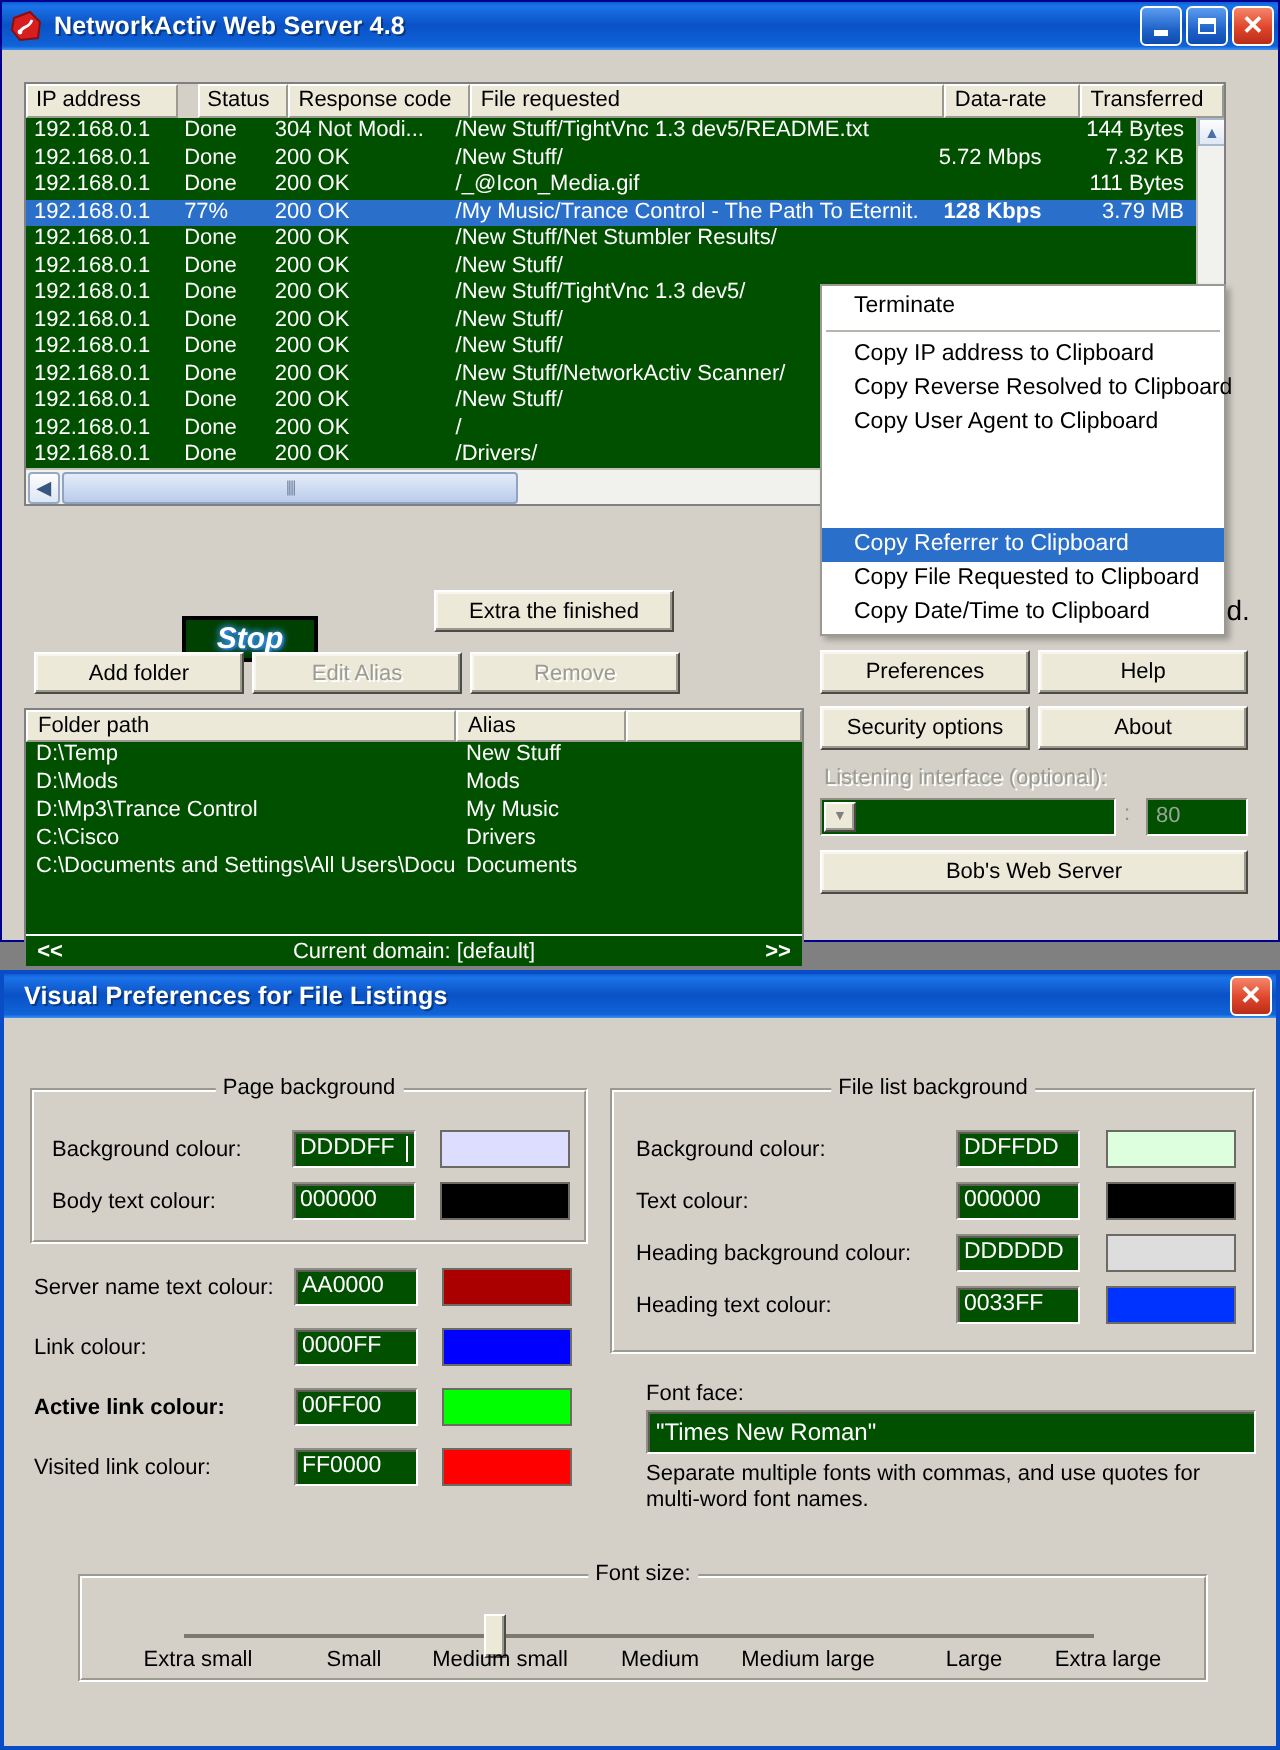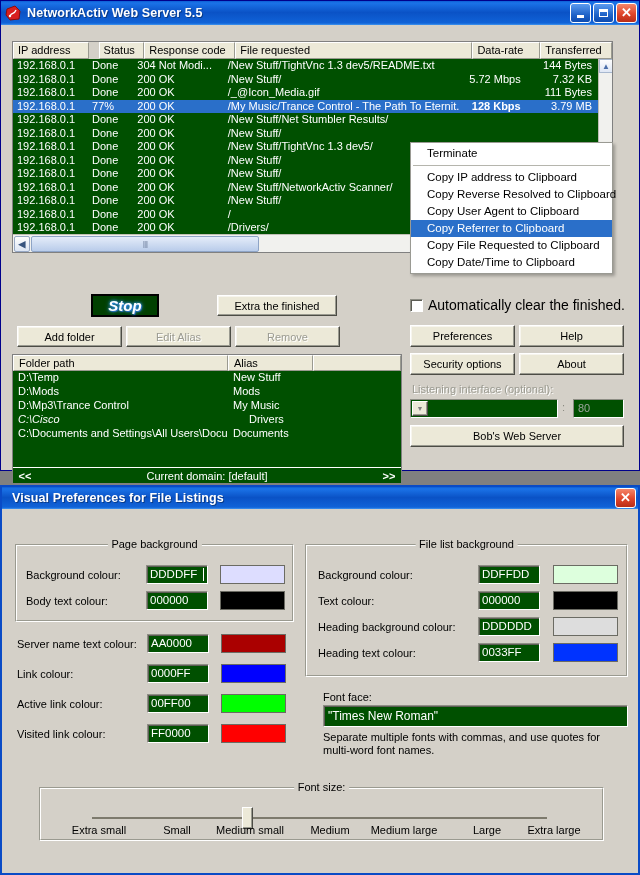--- a/index.html
+++ b/index.html
@@ -180,21 +180,21 @@
     box-sizing: border-box;
   }
   .ctx-item {
     height: 17px;
     line-height: 17px;
     padding-left: 16px;
     font-size: 11.5px;
     color: #000;
     white-space: nowrap;
   }
-  .ctx-item.sel { background: #2a6fc9; color: #ffffff; }
+  .ctx-item.sel { background: #2a6fc9; color: #ffffff; margin-top: 44px; }
   .ctx-sep { height: 1px; background: #b5b5ad; margin: 3px 2px 3px 2px; }
 
   
   .btn {
     background: #ece9d8;
     border: 1px solid;
     border-color: #ffffff #4c4c45 #4c4c45 #ffffff;
     box-shadow: inset -1px -1px 0 #9a9a90, inset 1px 1px 0 #f7f5ee;
     font-size: 11px;
     color: #000;
@@ -202,21 +202,21 @@
     align-items: center;
     justify-content: center;
     box-sizing: border-box;
     position: absolute;
     white-space: nowrap;
   }
   .btn.disabled { color: #9b9b91; text-shadow: 1px 1px 0 #ffffff; }
 
   #stop-button {
     position: absolute;
-    left: 90px; top: 269px; width: 68px; height: 23px;
+    left: 90px; top: 283px; width: 68px; height: 23px;
     background: #004000;
     border: 2px solid #000000;
     box-sizing: border-box;
     display: flex; align-items: center; justify-content: center;
   }
   #stop-button span {
     font-weight: bold; font-size: 15px; font-style: italic;
     color: #ffffff;
     text-shadow: 0 0 3px #3ba6ff, 0 0 5px #2b7ed8, 1px 1px 0 #1d4f8f;
   }
@@ -420,21 +420,21 @@
 <div class="win" id="main-window">
 
   <div class="titlebar">
     <span class="tb-icon">
       <svg width="17" height="17" viewBox="0 0 17 17">
         <path d="M2 4 L10 1 L15 6 L14 14 L5 15 L1 10 Z" fill="#d81f1f" stroke="#8a0d0d" stroke-width="1"></path>
         <path d="M5 11 C7 7, 9 10, 11 5" stroke="#ffffff" stroke-width="1.4" fill="none"></path>
         <circle cx="5" cy="11" r="1.2" fill="#ffffff"></circle>
       </svg>
     </span>
-    <span class="tb-title">NetworkActiv Web Server 5.5</span>
+    <span class="tb-title">NetworkActiv Web Server 4.8</span>
     <span class="tb-buttons">
       <span class="tb-btn min">
           <i class="min-glyph"></i>
         </span>
       <span class="tb-btn max">
           <i class="max-glyph"></i>
         </span>
       <span class="tb-btn close">
           <span class="close-glyph">✕</span>
         </span>
@@ -627,22 +627,22 @@
           </div>
           <div class="frow">
             <div class="fcell" style="width: 215px;">D:\Mods</div>
             <div class="fcell" style="width: 120px;">Mods</div>
           </div>
           <div class="frow">
             <div class="fcell" style="width: 215px;">D:\Mp3\Trance Control</div>
             <div class="fcell" style="width: 120px;">My Music</div>
           </div>
           <div class="frow">
-            <div class="fcell" style="width: 215px; font-style: italic;">C:\Cisco</div>
-            <div class="fcell" style="width: 120px; margin-left: 16px;">Drivers</div>
+            <div class="fcell" style="width: 215px;">C:\Cisco</div>
+            <div class="fcell" style="width: 120px;">Drivers</div>
           </div>
           <div class="frow">
             <div class="fcell" style="width: 215px;">C:\Documents and Settings\All Users\Documents</div>
             <div class="fcell" style="width: 120px;">Documents</div>
           </div>
         </div>
       <div id="domain-bar">
         <span class="dm-arrow">&lt;&lt;</span>
         <span class="dm-text">Current domain: [default]</span>
         <span class="dm-arrow">&gt;&gt;</span>
@@ -725,21 +725,21 @@
           <span style="width: 130px;">Server name text colour:</span>
           <span class="hexbox" style="width: 62px;">AA0000</span>
           <span class="swatch" style="width: 65px; margin-left: 12px; background: rgb(170, 0, 0);"></span>
         </div>
         <div class="field-row" style="left: 15px; top: 155px;">
           <span style="width: 130px;">Link colour:</span>
           <span class="hexbox" style="width: 62px;">0000FF</span>
           <span class="swatch" style="width: 65px; margin-left: 12px; background: rgb(0, 0, 255);"></span>
         </div>
         <div class="field-row" style="left: 15px; top: 185px;">
-          <span style="width: 130px;">Active link colour:</span>
+          <span style="width: 130px; font-weight: bold;">Active link colour:</span>
           <span class="hexbox" style="width: 62px;">00FF00</span>
           <span class="swatch" style="width: 65px; margin-left: 12px; background: rgb(0, 255, 0);"></span>
         </div>
         <div class="field-row" style="left: 15px; top: 215px;">
           <span style="width: 130px;">Visited link colour:</span>
           <span class="hexbox" style="width: 62px;">FF0000</span>
           <span class="swatch" style="width: 65px; margin-left: 12px; background: rgb(255, 0, 0);"></span>
         </div>
       </div>
 

